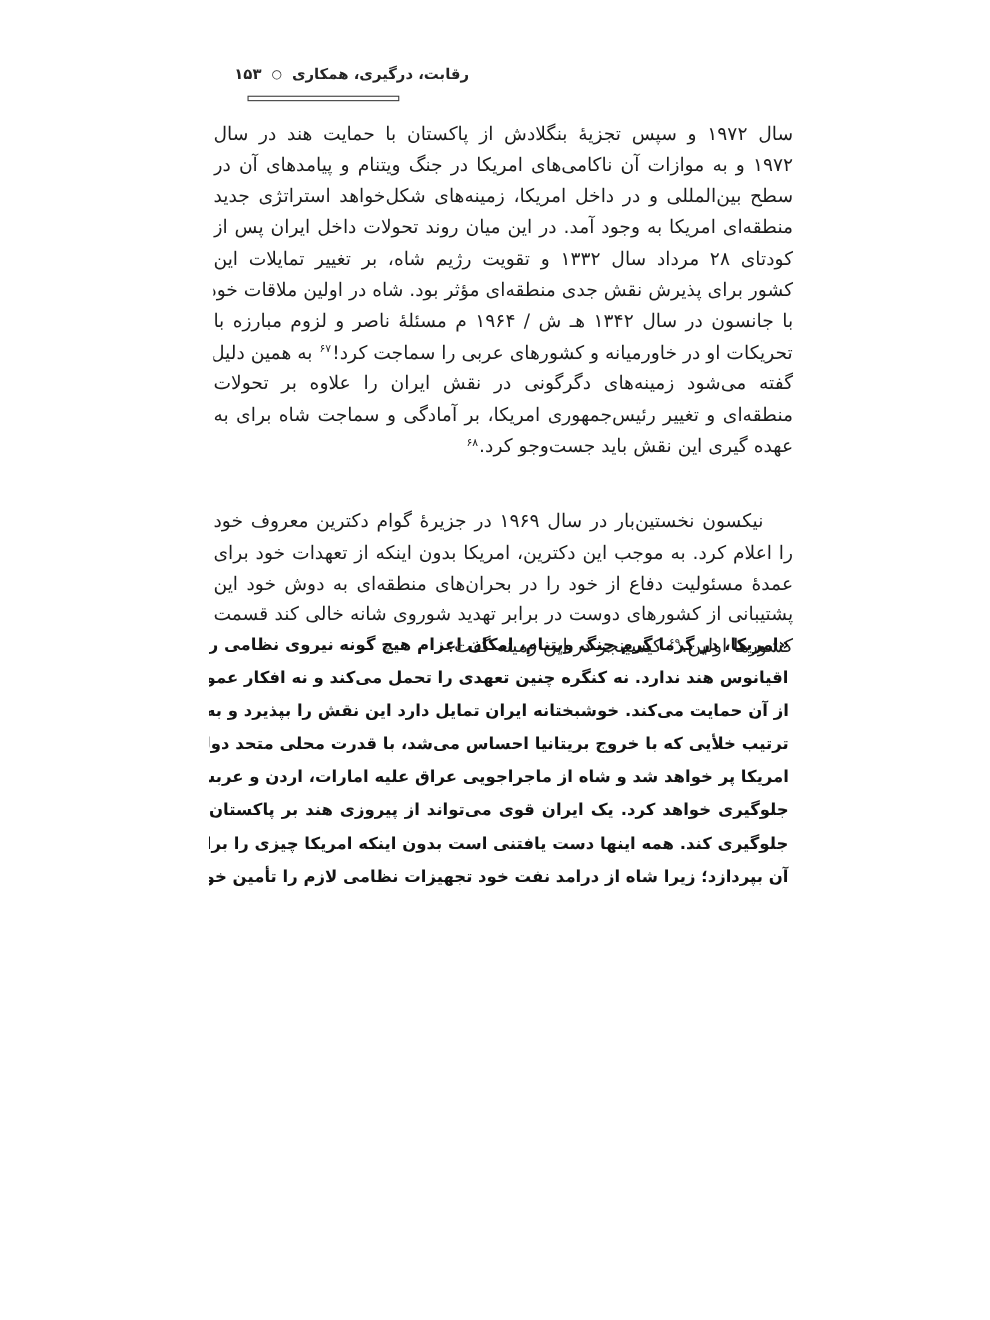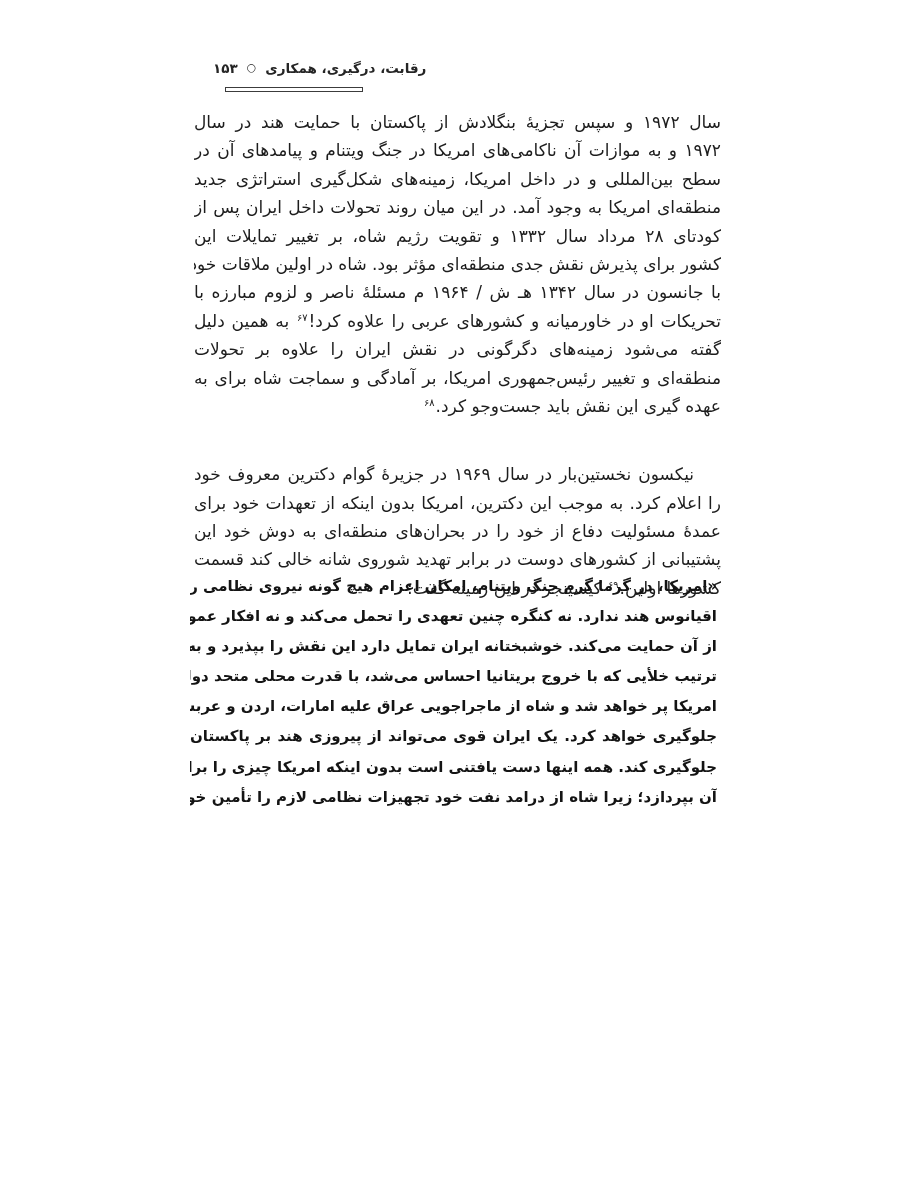--- a/index.html
+++ b/index.html
@@ -93,26 +93,26 @@
     <span class="sep">○</span>
     <span>۱۵۳</span>
   </div>
 
   <div class="header-rule"></div>
 
   <div class="bodytext">
     <div>
         <div class="tline"><span>سال ۱۹۷۲ و سپس تجزیهٔ بنگلادش از پاکستان با حمایت هند در سال</span></div>
         <div class="tline"><span>۱۹۷۲ و به موازات آن ناکامی‌های امریکا در جنگ ویتنام و پیامدهای آن در</span></div>
-        <div class="tline"><span>سطح بین‌المللی و در داخل امریکا، زمینه‌های شکل‌گیری استراتژی جدید</span></div>
+        <div class="tline"><span>سطح بین‌المللی و در داخل امریکا، زمینه‌های شکل‌خواهد استراتژی جدید</span></div>
         <div class="tline"><span>منطقه‌ای امریکا به وجود آمد. در این میان روند تحولات داخل ایران پس از</span></div>
         <div class="tline"><span>کودتای ۲۸ مرداد سال ۱۳۳۲ و تقویت رژیم شاه، بر تغییر تمایلات این</span></div>
         <div class="tline"><span>کشور برای پذیرش نقش جدی منطقه‌ای مؤثر بود. شاه در اولین ملاقات خود</span></div>
         <div class="tline"><span>با جانسون در سال ۱۳۴۲ هـ ش / ۱۹۶۴ م مسئلهٔ ناصر و لزوم مبارزه با</span></div>
-        <div class="tline"><span>تحریکات او در خاورمیانه و کشورهای عربی را علاوه کرد!</span><sup class="fnote">۶۷</sup><span> به همین دلیل</span></div>
+        <div class="tline"><span>تحریکات او در خاورمیانه و کشورهای عربی را سماجت کرد!</span><sup class="fnote">۶۷</sup><span> به همین دلیل</span></div>
         <div class="tline"><span>گفته می‌شود زمینه‌های دگرگونی در نقش ایران را علاوه بر تحولات</span></div>
         <div class="tline"><span>منطقه‌ای و تغییر رئیس‌جمهوری امریکا، بر آمادگی و سماجت شاه برای به</span></div>
         <div class="tline last"><span>عهده گیری این نقش باید جست‌وجو کرد.</span><sup class="fnote">۶۸</sup></div>
       </div>
     <div>
         <div class="tline indent"><span>نیکسون نخستین‌بار در سال ۱۹۶۹ در جزیرهٔ گوام دکترین معروف خود</span></div>
         <div class="tline"><span>را اعلام کرد. به موجب این دکترین، امریکا بدون اینکه از تعهدات خود برای</span></div>
         <div class="tline"><span>عمدهٔ مسئولیت دفاع از خود را در بحران‌های منطقه‌ای به دوش خود این</span></div>
         <div class="tline"><span>پشتیبانی از کشورهای دوست در برابر تهدید شوروی شانه خالی کند قسمت</span></div>
         <div class="tline last"><span>کشورها اولین.</span><sup class="fnote">۶۹</sup><span> کیسینجر در این زمینه گفت:</span></div>

